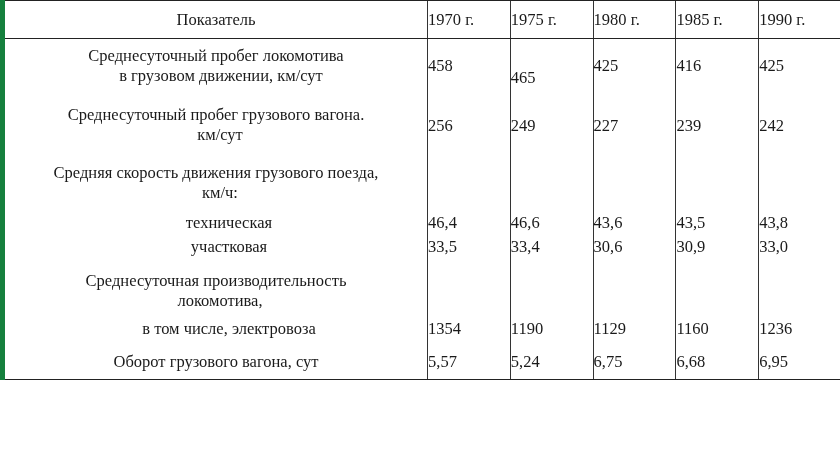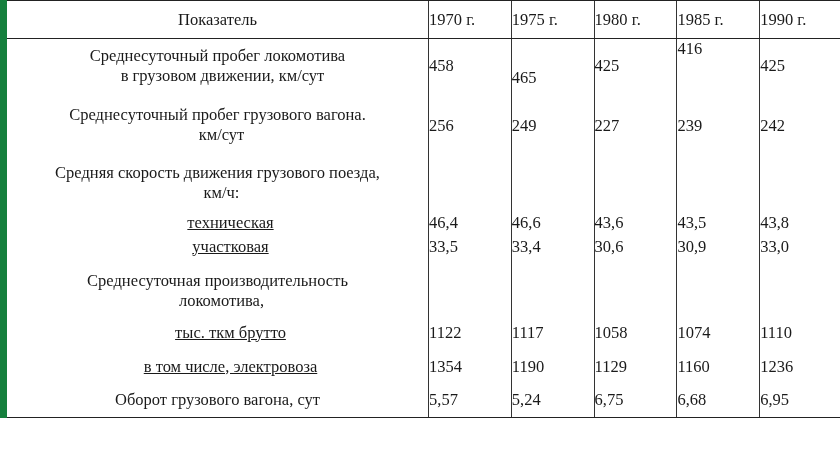--- a/index.html
+++ b/index.html
@@ -40,33 +40,32 @@
     vertical-align: top;
   }
   .tbl th.yr, .tbl td.val {
     border-left: 1px solid #333;
     text-align: left;
   }
   .tbl th.last, .tbl td.last {
     border-right: 1px solid #333;
   }
   .tbl th.first, .tbl td.first {
-    border-left: 7px solid #15803d;
+    border-left: 5px solid #15803d;
   }
   .label {
     padding-left: 14px;
     text-align: center;
   }
   .label .l2 {
     display: block;
     padding-left: 10px;
   }
   .label.sub {
     padding-left: 26px;
-    text-decoration: underline;
   }
   tr.last-row td {
     border-bottom: 1.5px solid #222;
   }
 </style>
 </head>
 <body>
 
 <table class="tbl">
   <colgroup>
@@ -90,21 +89,21 @@
   <tbody>
 
     <tr style="height:63px">
       <td class="first label" style="padding-top:7px">
         <span>Среднесуточный пробег локомотива</span>
         <span class="l2" style="padding-left:10px">в грузовом движении, км/сут</span>
       </td>
       <td class="val" style="padding-top:17px">458</td>
       <td class="val" style="padding-top:29px">465</td>
       <td class="val" style="padding-top:17px">425</td>
-      <td class="val" style="">416</td>
+      <td class="val" style="padding-top:17px">416</td>
       <td class="val last" style="padding-top:17px">425</td>
     </tr>
 
     <tr style="height:55px">
       <td class="first label" style="padding-top:3px">
         <span>Среднесуточный пробег грузового вагона.</span>
         <span class="l2" style="padding-left:8px">км/сут</span>
       </td>
       <td class="val" style="padding-top:14px">256</td>
       <td class="val" style="padding-top:14px">249</td>
@@ -148,28 +147,20 @@
         <span>Среднесуточная производительность</span>
         <span class="l2" style="padding-left:8px">локомотива,</span>
       </td>
       <td class="val"></td>
       <td class="val"></td>
       <td class="val"></td>
       <td class="val"></td>
       <td class="val last"></td>
     </tr>
 
-    <tr style="height:38px">
-      <td class="first label sub" style="padding-top:10px">тыс. ткм брутто</td>
-      <td class="val" style="padding-top:10px">1122</td>
-      <td class="val" style="padding-top:10px">1117</td>
-      <td class="val" style="padding-top:10px">1058</td>
-      <td class="val" style="padding-top:10px">1074</td>
-      <td class="val last" style="padding-top:10px">1110</td>
-    </tr>
 
     <tr style="height:33px">
       <td class="first label sub" style="padding-top:6px">в том числе, электровоза</td>
       <td class="val" style="padding-top:6px">1354</td>
       <td class="val" style="padding-top:6px">1190</td>
       <td class="val" style="padding-top:6px">1129</td>
       <td class="val" style="padding-top:6px">1160</td>
       <td class="val last" style="padding-top:6px">1236</td>
     </tr>
 

